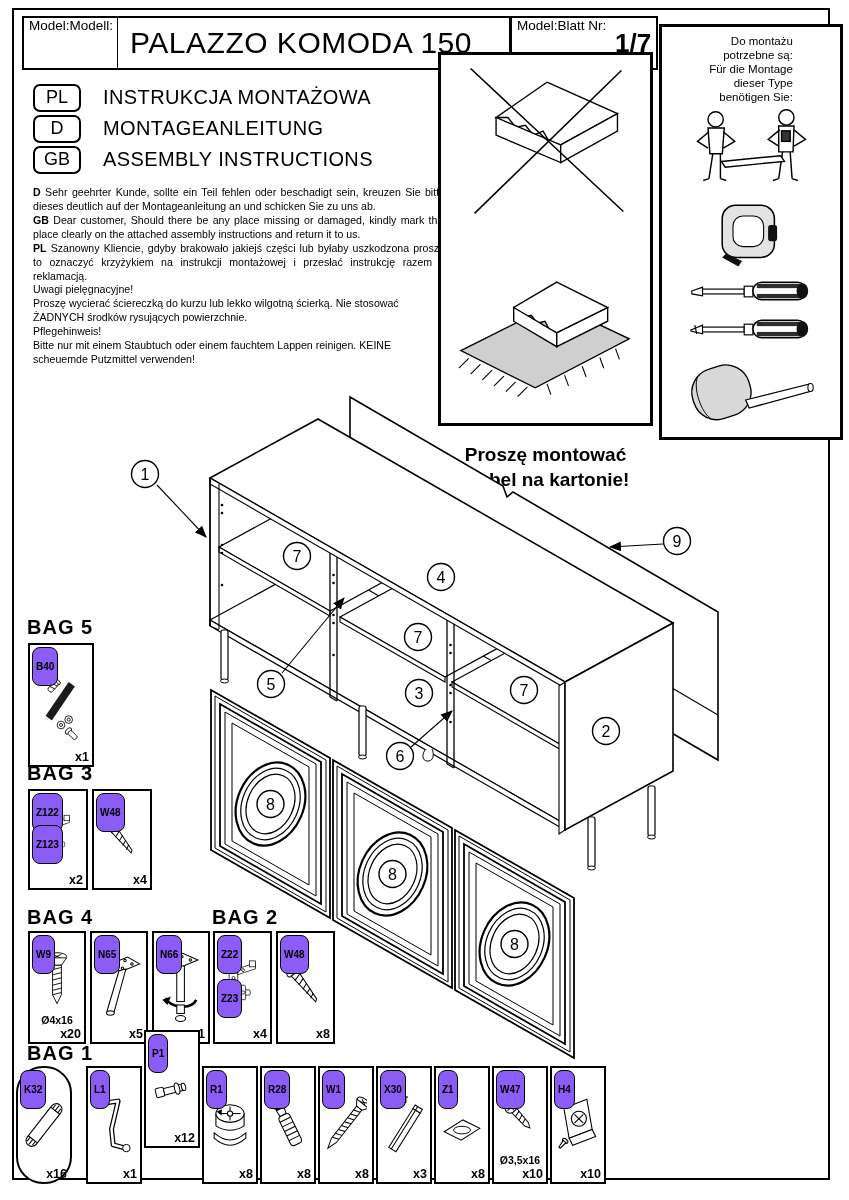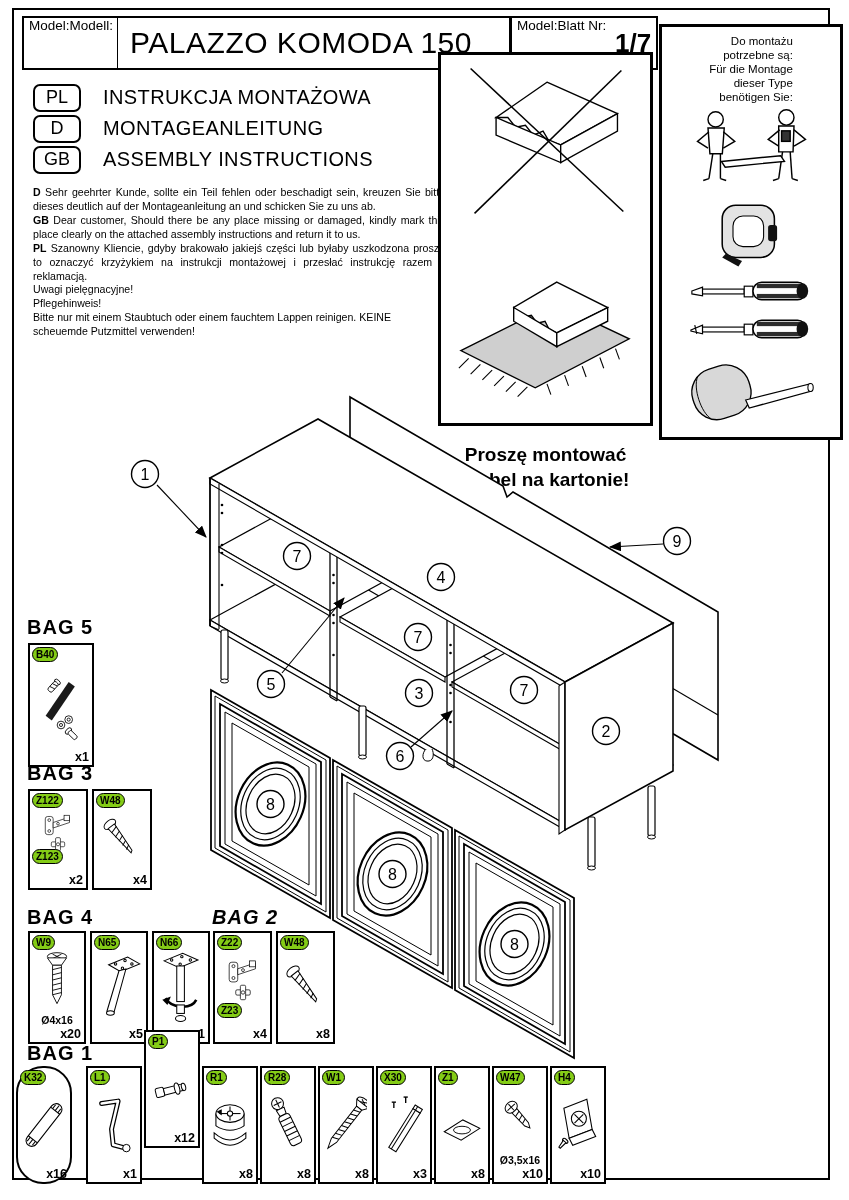--- a/index.html
+++ b/index.html
@@ -26,22 +26,22 @@
             display:flex;flex-direction:column;align-items:center;}
   .toolshead{margin-top:7px;font-size:11.5px;line-height:14px;text-align:right;}
   .toolicon{margin-top:2px;}
   
   .cartonbox{left:438px;top:52px;width:209px;height:368px;border:3px solid #000;background:#fff;
              display:flex;flex-direction:column;align-items:center;gap:36px;}
   .cartoncaption{margin-top:4px;font-size:19px;font-weight:bold;line-height:1.3;text-align:center;}
   
   .bagtitle{position:absolute;font-size:20px;font-weight:bold;letter-spacing:1px;white-space:nowrap;}
   .pbox{position:absolute;border:2.5px solid #000;background:#fff;}
-  .pill{position:absolute;left:2px;top:2px;border:1.5px solid #000;border-radius:8px;padding:0 3px;
-        font-size:10px;font-weight:bold;line-height:13px;background:#84cc16;white-space:nowrap;z-index:2;}
+  .pill{position:absolute;left:2px;top:2px;border:1.5px solid #000;border-radius:8px;padding:12px 3px;
+        font-size:10px;font-weight:bold;line-height:13px;background:#8b5cf6;white-space:nowrap;z-index:2;}
   .pill2{top:auto;bottom:24px;}
   .qty{position:absolute;right:3px;bottom:1px;font-size:12.5px;font-weight:bold;}
   .psize{position:absolute;left:1px;right:1px;bottom:16px;font-size:10.5px;font-weight:bold;text-align:center;white-space:nowrap;}
   .picon{position:absolute;left:0;right:0;top:14px;bottom:14px;display:flex;align-items:center;justify-content:center;}
   
   .diagram{left:130px;top:390px;width:719px;height:690px;}
   .co circle{fill:#fff;stroke:#000;stroke-width:1.4;}
   .co text{font-size:16px;text-anchor:middle;fill:#000;}
   svg .ln{stroke:#000;fill:none;}
   svg .wf{fill:#fff;stroke:#000;}
@@ -82,20 +82,21 @@
   </div>
 
   <div class="abs smalltext" style="left:33px;top:186px;width:412px;">
     <p><b>D</b> <span>Sehr geehrter Kunde, sollte ein Teil fehlen oder beschadigt sein, kreuzen Sie bitte dieses deutlich auf der Montageanleitung an und schicken Sie zu uns ab.</span></p>
     <p><b>GB</b> <span>Dear customer, Should there be any place missing or damaged, kindly mark this place clearly on the attached assembly instructions and return it to us.</span></p>
     <p><b>PL</b> <span>Szanowny Kliencie, gdyby brakowało jakiejś części lub byłaby uszkodzona proszę to oznaczyć krzyżykiem na instrukcji montażowej i przesłać instrukcję razem z reklamacją.</span></p>
   </div>
 
   <div class="abs smalltext" style="left:33px;top:283px;width:412px;text-align:left;">
     <p>Uwagi pielęgnacyjne!</p>
+    <p>Proszę wycierać ściereczką do kurzu lub lekko wilgotną ścierką. Nie stosować ŻADNYCH środków rysujących powierzchnie.</p>
     <p>Pflegehinweis!</p>
     <p>Bitte nur mit einem Staubtuch oder einem fauchtem Lappen reinigen. KEINE scheuemde Putzmittel verwenden!</p>
   </div>
 
   <div class="abs cartonbox">
     <span class="toolicon">
       <svg width="186" height="166" viewBox="0 0 190 166">
         <polygon class="wf" stroke-width="1.4" points="96,24 168,56 110,88 98,84 92,74 82,78 74,68 64,70 56,60 44,60"></polygon>
         <polygon class="wf" stroke-width="1.4" points="44,60 110,88 110,106 44,78"></polygon>
         <polygon class="wf" stroke-width="1.4" points="110,88 168,56 168,74 110,106"></polygon>
@@ -479,21 +480,21 @@
         <polygon points="4,60 14,56 10,66" fill="#000"></polygon>
         <g class="wf" stroke-width="1.2">
           <rect x="21" y="66" width="9" height="10"></rect>
           <ellipse cx="25.5" cy="82" rx="6" ry="3.5"></ellipse>
         </g>
       </svg>
     </span>
     <span class="qty">x1</span>
   </div>
 
-  <div class="bagtitle" style="left:212px;top:906px;font-style:italic;">BAG 2</div>
+  <div class="bagtitle" style="left:212px;top:906px;">BAG 2</div>
   <div class="pbox" style="left:213px;top:931px;width:55px;height:109px;">
     <span class="pill">Z22</span>
     <span class="pill pill2">Z23</span>
     <span class="picon" style="top:16px;bottom:36px;">
       <svg width="46" height="50" viewBox="0 0 48 76">
         <g class="wf" stroke-width="1.1">
           <rect x="3" y="14" width="13" height="30" rx="4"></rect>
           <circle cx="9.5" cy="20" r="2.3"></circle>
             <circle cx="9.5" cy="38" r="2.3"></circle>
           <polygon points="16,24 43,15 43,24 16,33"></polygon>

